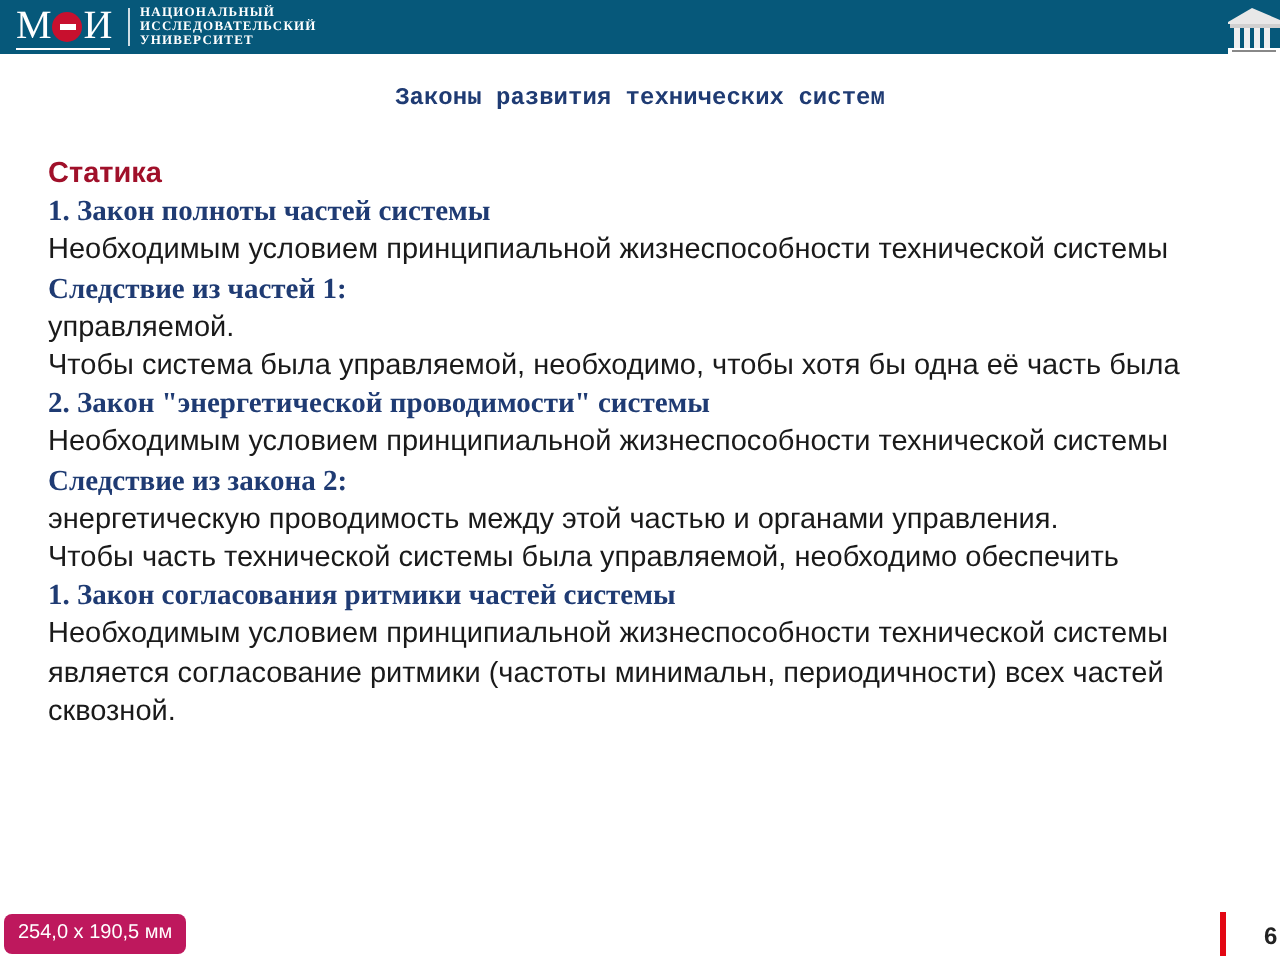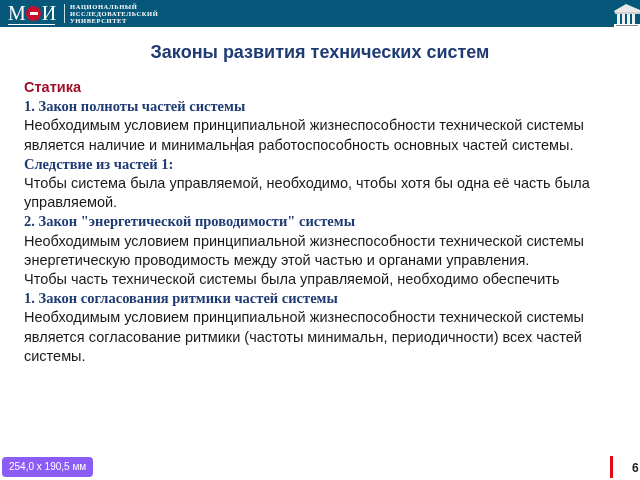--- a/index.html
+++ b/index.html
@@ -4,27 +4,27 @@
   <style>
     html, body { margin:0; padding:0; }
     body { width:640px; height:480px; overflow:hidden; background:#ffffff; position:relative; font-family:"Liberation Sans", sans-serif; }
     .header { position:absolute; left:0; top:0; width:640px; height:27px; background:#06587a; }
     .logo-mark { position:absolute; left:8px; top:2px; height:22px; display:flex; align-items:center; color:#fff; font-family:"Liberation Serif", serif; font-size:20px; letter-spacing:-1px; border-bottom:1px solid #fff; line-height:20px; }
     .logo-mark .circle { display:inline-block; width:15px; height:15px; border-radius:50%; background:#c8102e; margin:0 1px; position:relative; }
     .logo-mark .circle::after { content:""; position:absolute; left:4px; top:6px; width:8px; height:3px; background:#fff; }
     .logo-sep { position:absolute; left:64px; top:4px; width:1px; height:19px; background:#ffffff; opacity:0.8; }
     .logo-text { position:absolute; left:70px; top:3px; color:#fff; font-family:"Liberation Serif", serif; font-weight:bold; font-size:6.5px; line-height:7px; letter-spacing:0.6px; }
     .building { position:absolute; left:612px; top:2px; width:28px; height:26px; }
-    .title { position:absolute; left:0; top:42px; width:640px; text-align:center; color:#1f3b73; font-weight:bold; font-size:18px; }
+    .title { position:absolute; left:0; top:42px; width:640px; text-align:center; color:#1f3b73; font-weight:bold; font-size:12px;font-family:Liberation Mono, monospace; }
     .content { position:absolute; left:24px; top:78px; width:600px; font-size:14.5px; line-height:19.2px; color:#1a1a1a; }
     .content .sec { color:#a0102a; font-weight:bold; }
     .content .hd { color:#1f3b73; font-weight:bold;font-family:Liberation Serif, serif; }
     .content p { margin:0; }
     .caret { display:inline-block; width:1px; height:15px; background:#333; vertical-align:-2px; }
-    .tooltip { position:absolute; left:2px; top:457px; height:20px; background:#8b5cf6; color:#fff; font-size:10px; line-height:20px; padding:0 7px; border-radius:4px; }
+    .tooltip { position:absolute; left:2px; top:457px; height:20px; background:#be185d; color:#fff; font-size:10px; line-height:20px; padding:0 7px; border-radius:4px; }
     .page-bar { position:absolute; left:610px; top:456px; width:3px; height:22px; background:#e30613; }
     .page-num { position:absolute; left:632px; top:461px; font-size:12px; font-weight:bold; color:#222; }
   </style>
 </head>
 <body>
 
 <div class="header">
   <div class="logo-mark">
     <span>М</span>
       <span class="circle"></span>
@@ -48,31 +48,31 @@
   </svg>
 </div>
 
 <div class="title">Законы развития технических систем</div>
 
 <div class="content">
   <p class="sec">Статика</p>
 
   <p class="hd">1. Закон полноты частей системы</p>
   <p>Необходимым условием принципиальной жизнеспособности технической системы</p>
-  <p><span>является наличие и минимальн</span><span class="caret"></span><span>ая работоспособность основных частей системы.</span></p>
   <p class="hd">Следствие из частей 1:</p>
+  <p>управляемой.</p>
   <p>Чтобы система была управляемой, необходимо, чтобы хотя бы одна её часть была</p>
-  <p>управляемой.</p>
 
   <p class="hd">2. Закон "энергетической проводимости" системы</p>
   <p>Необходимым условием принципиальной жизнеспособности технической системы</p>
+  <p class="hd">Следствие из закона 2:</p>
   <p>энергетическую проводимость между этой частью и органами управления.</p>
   <p>Чтобы часть технической системы была управляемой, необходимо обеспечить</p>
 
   <p class="hd">1. Закон согласования ритмики частей системы</p>
   <p>Необходимым условием принципиальной жизнеспособности технической системы</p>
   <p>является согласование ритмики (частоты минимальн, периодичности) всех частей</p>
-  <p>системы.</p>
+  <p>сквозной.</p>
 </div>
 
 <div class="tooltip">254,0 x 190,5 мм</div>
 <div class="page-bar"></div>
 <div class="page-num">6</div>
 
 </body></html>

